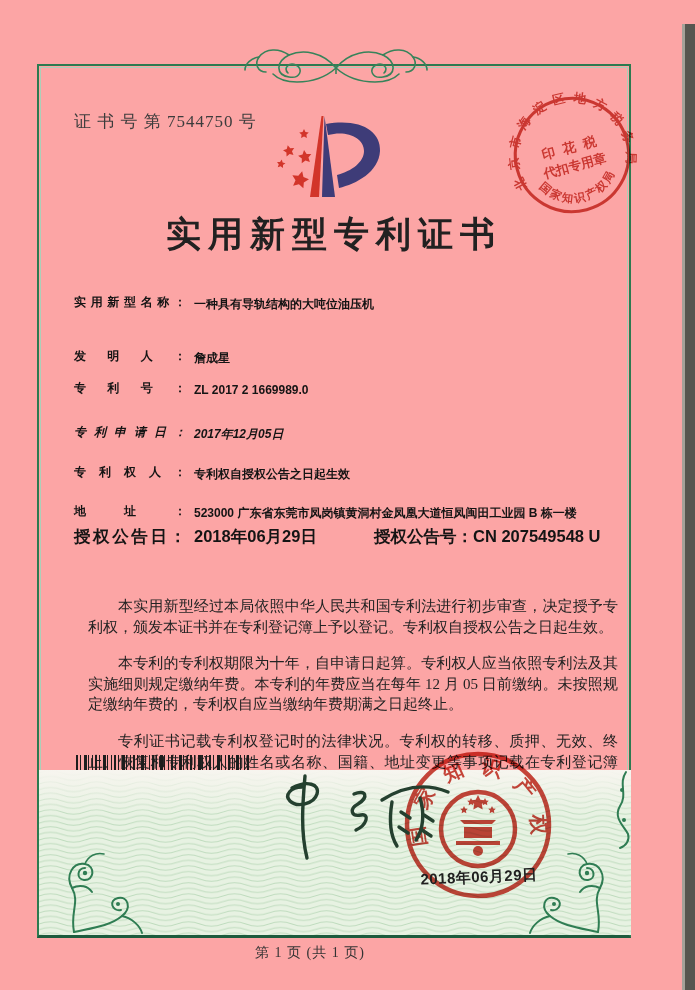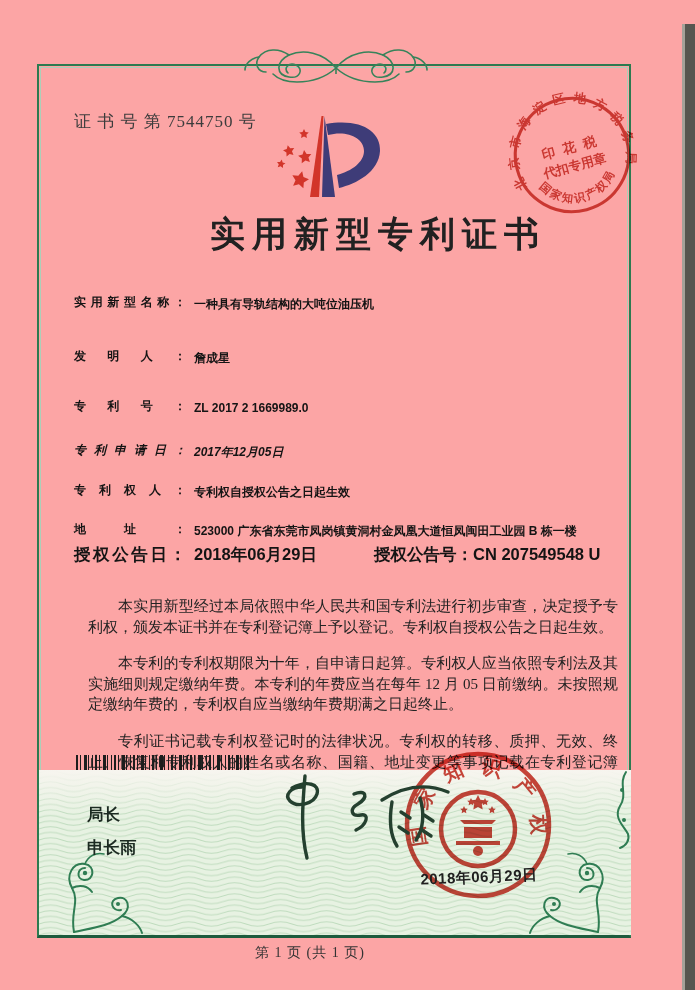--- a/index.html
+++ b/index.html
@@ -14,29 +14,29 @@
          border:2px solid #2c7a50;border-bottom:3px solid #1d5b3d;box-sizing:border-box;}
   .frame-inner{position:absolute;inset:1px;border:1px solid #aacfb8;}
 
   .cert-no{position:absolute;left:74px;top:110px;font-size:17px;color:#3c3c3c;letter-spacing:1px;}
 
   .logo{position:absolute;left:270px;top:106px;width:130px;height:100px;}
 
   .tax-stamp{position:absolute;left:503px;top:86px;width:138px;height:138px;opacity:.85;mix-blend-mode:multiply;}
 
   .title{position:absolute;left:37px;top:211px;width:594px;text-align:center;
-         font-size:35px;font-weight:600;letter-spacing:7px;color:#212121;padding-left:44px;}
+         font-size:35px;font-weight:600;letter-spacing:7px;color:#212121;}
 
   .fields{position:absolute;left:74px;top:294px;width:565px;
           font-family:"Liberation Sans", sans-serif;font-weight:600;color:#141414;}
   .row{font-size:12px;}
   .row .lab{display:inline-block;width:112px;text-align:justify;text-align-last:justify;vertical-align:top;}
   .row .val{display:inline-block;margin-left:8px;width:432px;vertical-align:top;line-height:21px;}
   .row:nth-of-type(1){margin-bottom:33px;}
-  .row:nth-of-type(2){margin-bottom:29px;}
+  .row:nth-of-type(2){margin-bottom:11px;}
   .row:nth-of-type(3){margin-bottom:23px;}
   .row:nth-of-type(4){margin-bottom:19px;font-style:italic;}
   .row:nth-of-type(5){margin-bottom:18px;}
   .row:nth-of-type(6){margin-bottom:2px;}
   .auth-row{display:flex;font-size:16.5px;margin-top:0;}
   .auth-left{width:300px;}
   .auth-left .lab{display:inline-block;width:112px;text-align:justify;text-align-last:justify;}
   .auth-left .val{margin-left:8px;}
 
   .paras{position:absolute;left:72px;top:580px;width:562px;}
@@ -198,24 +198,20 @@
   </svg>
   <svg class="flourish fl-right" viewBox="0 0 100 96">
     <use href="#cornerFlourish" transform="translate(100,0) scale(-1,1)"></use>
   </svg>
   <svg class="flourish fl-right-up" viewBox="0 0 36 80">
     <path d="M26,2 C18,14 28,24 20,36 C13,48 24,56 28,64 C30,70 26,76 20,78" fill="none" stroke="#2f7d53" stroke-width="2" stroke-linecap="round"></path>
     <circle cx="22" cy="20" r="2" fill="#2f7d53"></circle>
     <circle cx="24" cy="50" r="2" fill="#2f7d53"></circle>
   </svg>
 
-  <div class="officer">
-    <div>局长</div>
-    <div>申长雨</div>
-  </div>
 
   <svg class="signature" viewBox="0 0 205 98">
     <g fill="none" stroke="#24402f" stroke-width="3.4" stroke-linecap="round" stroke-linejoin="round">
       <path d="M30,18 C45,10 58,14 55,24 C52,34 35,38 28,31 C22,25 29,17 40,17"></path>
       <path d="M43,6 C41,30 38,60 45,88"></path>
       <path d="M92,24 C104,19 107,27 96,34 C87,39 89,47 99,45 C108,43 105,55 94,60"></path>
       <path d="M120,30 C142,16 164,13 186,22"></path>
       <path d="M130,32 C127,50 128,65 135,76"></path>
       <path d="M158,28 C163,44 161,60 154,70"></path>
       <path d="M139,42 L148,48 M162,45 L171,51 M137,57 L146,63 M160,60 L169,66"></path>

